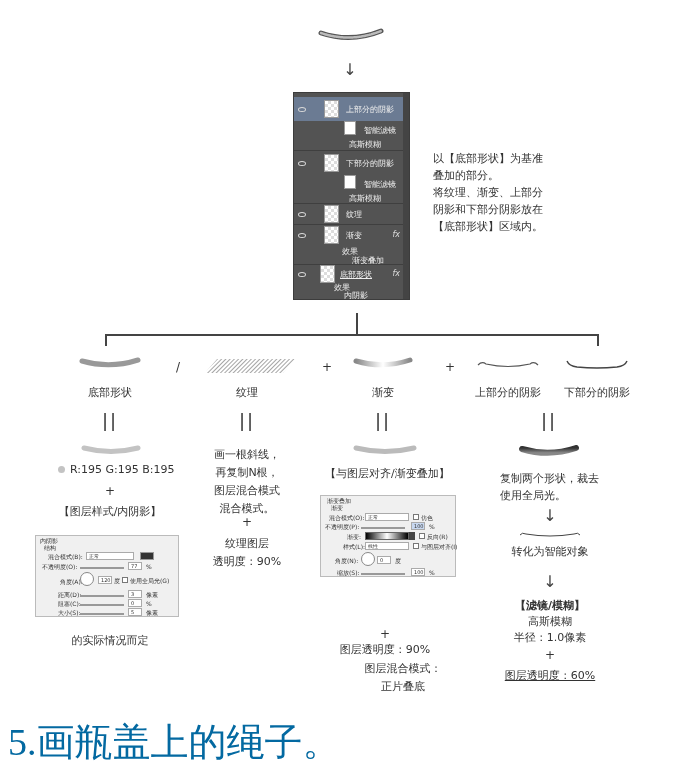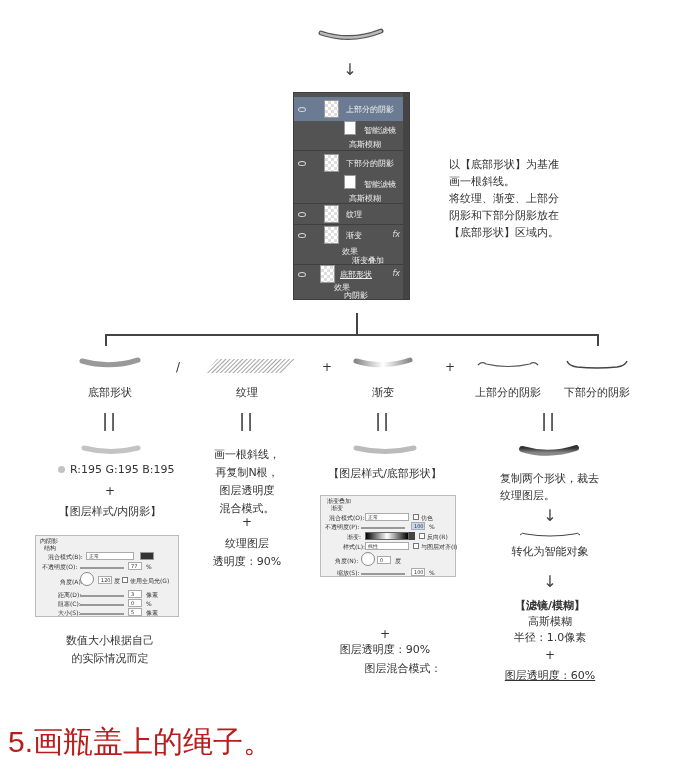--- a/index.html
+++ b/index.html
@@ -92,23 +92,23 @@
   </div>
   <div class="lrow" style="top:189px;height:9px;">
     <span class="lname" style="left:40px;top:0;">效果</span>
   </div>
   <div class="lrow" style="top:197px;height:9px;">
     <span class="lname" style="left:50px;top:0;">内阴影</span>
   </div>
   <div class="scroll"></div>
 </div>
 
-<div class="abs" style="left:433px;top:156px;font-size:11px;line-height:17px;color:#333;margin-left:16px;">
+<div class="abs" style="left:433px;top:150px;font-size:11px;line-height:17px;color:#333;">
   <div>以【底部形状】为基准</div>
-  <div>画一根斜线。</div>
+  <div>叠加的部分。</div>
   <div>将纹理、渐变、上部分</div>
   <div>阴影和下部分阴影放在</div>
   <div>【底部形状】区域内。</div>
 </div>
 
 <div class="abs" style="left:356px;top:313px;width:2px;height:22px;background:#444;"></div>
 <div class="abs" style="left:105px;top:334px;width:494px;height:12px;border:2px solid #444;border-bottom:none;"></div>
 
 <svg class="abs" style="left:78px;top:356px" width="64" height="16" viewBox="0 0 64 16">
   <path d="M4 5 Q32 13 60 4" stroke="#999" stroke-width="5" fill="none" stroke-linecap="round"></path>
@@ -180,42 +180,41 @@
   <div class="slider" style="left:44px;top:68px;width:44px;"></div>
   <div class="field" style="left:92px;top:63px;width:14px;">0</div>
   <div class="r" style="left:110px;top:64px;">%</div>
   <div class="r" style="left:22px;top:73px;">大小(S):</div>
   <div class="slider" style="left:44px;top:77px;width:44px;"></div>
   <div class="field" style="left:92px;top:72px;width:14px;">5</div>
   <div class="r" style="left:110px;top:73px;">像素</div>
 </div>
 
 <div class="abs txt" style="left:50px;top:632px;width:120px;line-height:18px;">
-  <div>数值大小根据自己</div>
   <div>的实际情况而定</div>
 </div>
 
 <div class="abs eq" style="left:232px;top:410px;width:30px;">||</div>
 <div class="abs txt" style="left:197px;top:446px;width:100px;line-height:18px;">
   <div>画一根斜线，</div>
   <div>再复制N根，</div>
-  <div>图层透明度</div>
+  <div>图层混合模式</div>
   <div>混合模式。</div>
 </div>
 <div class="abs op" style="left:239px;top:515px;width:16px;">+</div>
 <div class="abs txt" style="left:197px;top:535px;width:100px;line-height:18px;">
   <div>纹理图层</div>
   <div>透明度：90%</div>
 </div>
 
 <div class="abs eq" style="left:368px;top:410px;width:30px;">||</div>
 <svg class="abs" style="left:352px;top:445px" width="66" height="12" viewBox="0 0 66 12">
   <path d="M4 3 Q33 10 62 3" stroke="#bbb" stroke-width="5" fill="none" stroke-linecap="round"></path>
 </svg>
-<div class="abs txt" style="left:325px;top:466px;width:120px;">【图层样式/底部形状】</div>
+<div class="abs txt" style="left:325px;top:466px;width:120px;">【与图层对齐/渐变叠加】</div>
 
 <div class="abs dlg" style="left:320px;top:495px;width:136px;height:82px;">
   <div class="r" style="left:6px;top:1px;">渐变叠加</div>
   <div class="r" style="left:10px;top:8px;">渐变</div>
   <div class="r" style="left:8px;top:18px;">混合模式(O):</div>
   <div class="field" style="left:44px;top:17px;width:44px;">正常</div>
   <div class="abs" style="left:92px;top:18px;width:6px;height:6px;border:1px solid #777;background:#fff;"></div>
   <div class="r" style="left:100px;top:18px;">仿色</div>
   <div class="r" style="left:4px;top:27px;">不透明度(P):</div>
   <div class="slider" style="left:40px;top:31px;width:44px;"></div>
@@ -239,41 +238,42 @@
   <div class="field" style="left:90px;top:72px;width:14px;">100</div>
   <div class="r" style="left:108px;top:73px;">%</div>
 </div>
 
 <div class="abs txt" style="left:325px;top:590px;width:120px;line-height:18px;">
 </div>
 <div class="abs op" style="left:377px;top:627px;width:16px;">+</div>
 <div class="abs txt" style="left:325px;top:642px;width:120px;">图层透明度：90%</div>
 <div class="abs txt" style="left:343px;top:660px;width:120px;line-height:18px;">
   <div>图层混合模式：</div>
+  <div>正片叠底</div>
 </div>
 
 <div class="abs eq" style="left:534px;top:410px;width:30px;">||</div>
 <svg class="abs" style="left:518px;top:445px" width="62" height="14" viewBox="0 0 62 14">
   <defs>
       <linearGradient id="g2" x1="0" y1="0" x2="0" y2="1">
         <stop offset="0" stop-color="#333"></stop>
         <stop offset="1" stop-color="#888"></stop>
       </linearGradient>
     </defs>
   <path d="M4 4 Q31 12 58 3" stroke="url(#g2)" stroke-width="6" fill="none" stroke-linecap="round"></path>
 </svg>
 <div class="abs txt" style="left:500px;top:470px;width:110px;line-height:17px;text-align:left;">
   <div>复制两个形状，裁去</div>
-  <div>纹理图层。</div>
+  <div>使用全局光。</div>
 </div>
 <div class="abs arrow" style="left:540px;top:506px;width:20px;">↓</div>
 <svg class="abs" style="left:518px;top:530px" width="64" height="10" viewBox="0 0 64 10">
   <path d="M2 5 Q4 2 8 4 Q32 8 56 4 Q60 2 62 5" stroke="#444" stroke-width="1" fill="none"></path>
 </svg>
 <div class="abs txt" style="left:500px;top:544px;width:100px;">转化为智能对象</div>
 <div class="abs arrow" style="left:540px;top:572px;width:20px;">↓</div>
 <div class="abs txt" style="left:500px;top:598px;width:100px;font-weight:bold;">【滤镜/模糊】</div>
 <div class="abs txt" style="left:500px;top:614px;width:100px;">高斯模糊</div>
 <div class="abs txt" style="left:500px;top:630px;width:100px;">半径：1.0像素</div>
 <div class="abs op" style="left:542px;top:648px;width:16px;">+</div>
 <div class="abs txt" style="left:490px;top:668px;width:120px;text-decoration:underline;">图层透明度：60%</div>
 
-<div class="abs" style="left:8px;top:722px;font-size:30px;line-height:40px;color:#b91c1c;white-space:nowrap;font-family:Liberation Sans, sans-serif;">5.画瓶盖上的绳子。</div>
+<div class="abs" style="left:8px;top:722px;font-size:38px;line-height:40px;color:#0369a1;white-space:nowrap;font-family:Liberation Serif, serif;">5.画瓶盖上的绳子。</div>
 
 </body></html>

